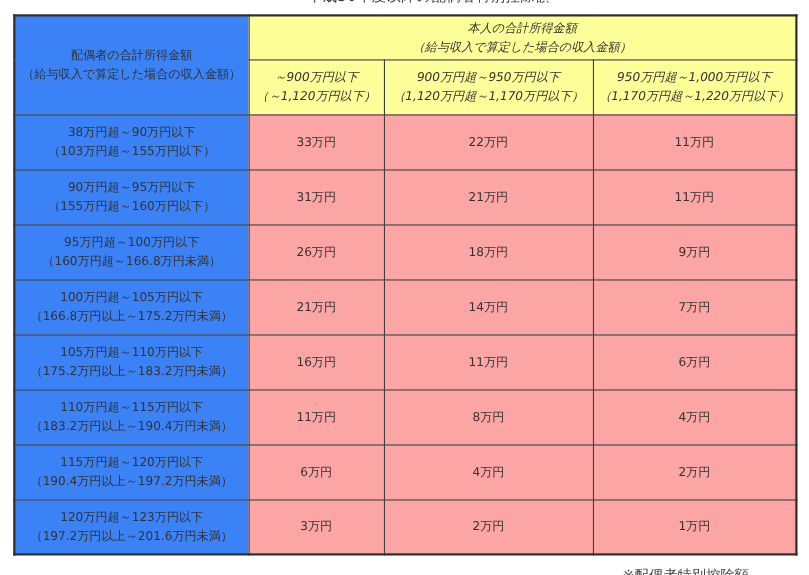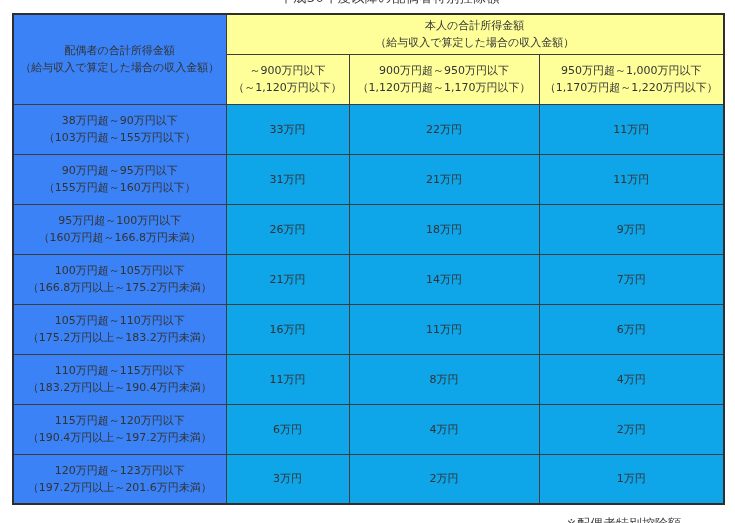--- a/index.html
+++ b/index.html
@@ -36,22 +36,22 @@
     font-weight: normal;
     text-align: center;
     vertical-align: middle;
     padding: 0;
   }
   tr.hdr-top    { height: 40px; }
   tr.hdr-cols   { height: 50px; border-radius: 14px; }
   tbody tr      { height: 50px; }
 
   .c-blue   { background: #3b82f6; }
-  .c-yellow { background: #ffff99; }
-  td.val    { background: #0ea5e9; color: #333333; }
+  .c-yellow { background: #ffff99; font-style: italic; }
+  td.val    { background: #fca5a5; color: #333333; }
 
   .l1, .l2 { display: block; line-height: 1.55; }
 
   
   .clip-bottom {
     position: absolute; left: 566px; top: 516px; width: 155px; height: 7px;
     overflow: hidden;
   }
   .clip-bottom-inner {
     font-size: 13px; line-height: 15px; color: #444444;

